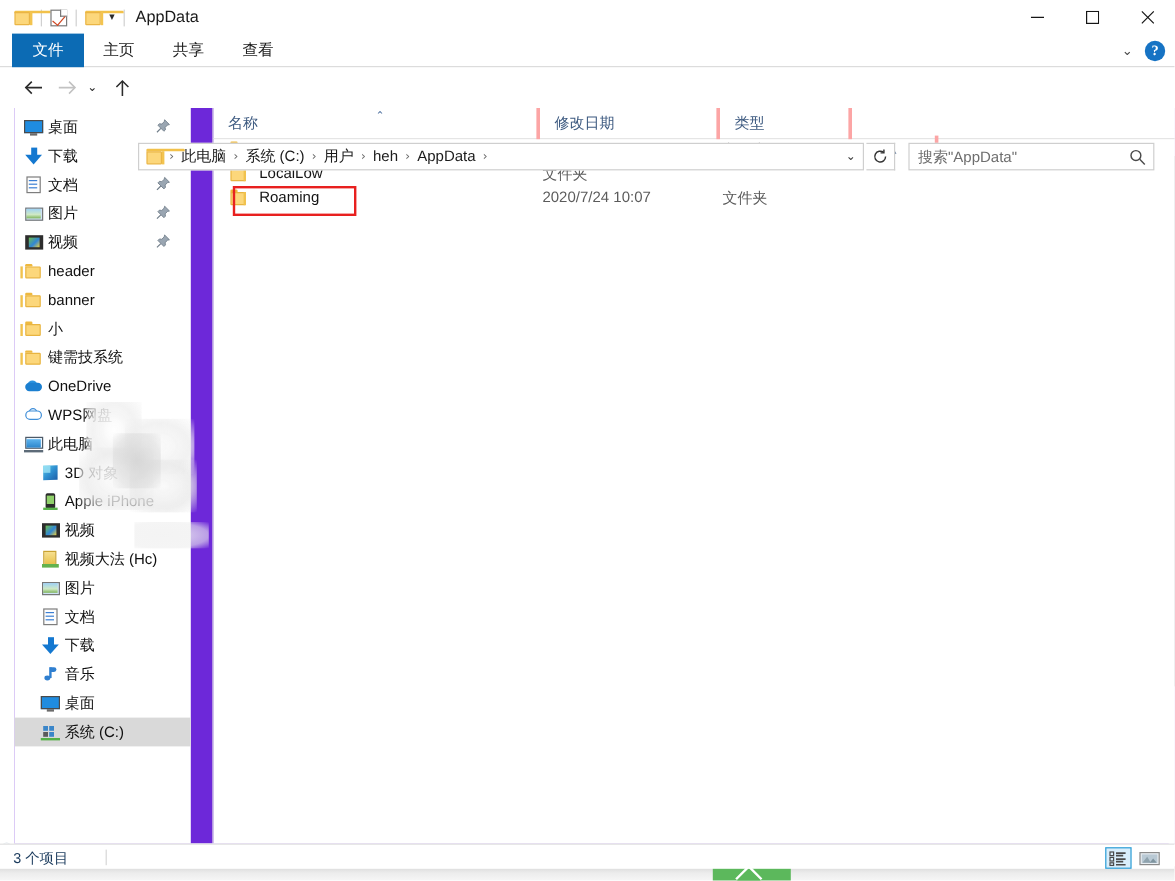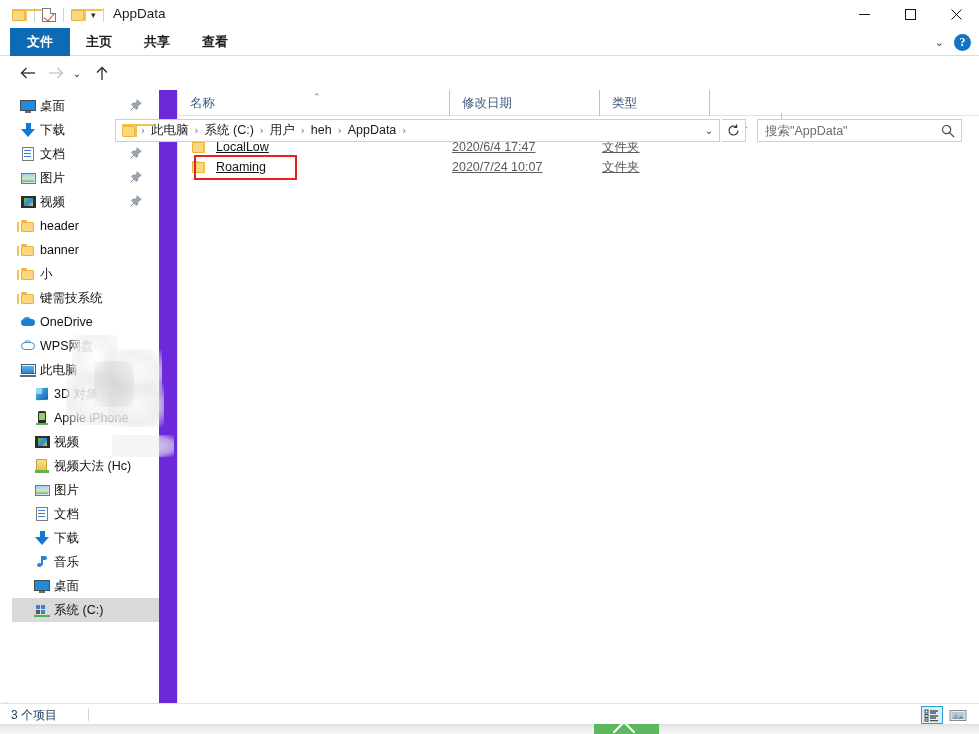--- a/index.html
+++ b/index.html
@@ -147,21 +147,21 @@
   .winbtn svg { display: block; }
 
   
   .ribbon {
     position: absolute; left: 0; top: 28px;
     width: 979px; height: 28px;
     background: #ffffff;
     border-bottom: 1px solid #dcdcdc;
     z-index: 5;
   }
-  .tabs { position: absolute; left: 10px; top: 0; display: flex; height: 28px; font-weight: bold; }
+  .tabs { position: absolute; left: 10px; top: 0; display: flex; height: 28px; }
   .tab {
     height: 28px; padding: 0 16px;
     display: flex; align-items: center; justify-content: center;
     font-size: 13px; color: #1c1c1c;
     white-space: nowrap;
   }
   .tab.file {
     background: #0c6bb4; color: #ffffff;
     min-width: 60px; padding: 0 14px;
   }
@@ -432,42 +432,42 @@
     position: absolute; left: 0; top: 0;
     width: 813px; height: 26px;
     display: flex;
     border-bottom: 1px solid #e5e5e5;
   }
   .col {
     position: relative;
     display: flex; align-items: center;
     font-size: 12.5px; color: #3d5a80;
     padding-left: 12px;
-    border-right: 1px solid #fca5a5;
+    border-right: 3px solid #fca5a5;
     height: 26px;
   }
   .col.name { width: 272px; }
   .col.date { width: 150px; }
   .col.type { width: 110px; }
   .col.size { width: 72px; margin-top: 23px; }
   .col.pad { flex: 1; border-right: none; }
   .sortmark {
     position: absolute; left: 135px; top: 2px;
     font-size: 9px; color: #5b7ba6;
     font-family: "DejaVu Sans", sans-serif;
   }
 
   .rows { position: absolute; left: 0; top: 27px; width: 813px; }
   .row {
     position: relative;
     display: flex; align-items: center;
     height: 20px;
     font-size: 12.5px; color: #141414;
   }
-  .cell { display: flex; align-items: center; height: 20px; overflow: hidden; white-space: nowrap; text-decoration: underline; }
+  .cell { display: flex; align-items: flex-start; height: 20px; overflow: hidden; white-space: nowrap; }
   .cell.name { width: 272px; padding-left: 14px; }
   .cell.name .fico {
     position: relative; width: 16px; height: 15px;
     margin-right: 8px; flex: none;
   }
   .cell.name .fico .t { position: absolute; left: 0px; top: 1px; width: 6px; height: 2px; background: #eeb93f; border-radius: 1px 1px 0 0;}
   .cell.name .fico .b { position: absolute; left: 0px; top: 2.5px; width: 13px; height: 11px; background: #fcd77b; border: 1px solid #e8b441; border-radius: 0 1px 1px 1px;}
   .cell.name .fico .f { position: absolute; left: 10.5px; top: 2.5px; width: 2.5px; height: 11px; background: #f1c24e;}
   .cell.date { width: 150px; color: #5b5b5b; padding-left: 2px; }
   .cell.type { width: 110px; color: #5b5b5b; padding-left: 2px; }
@@ -797,21 +797,20 @@
           </div>
           <div class="row">
             <div class="cell name">
               <span class="fico">
                 <span class="t"></span>
                 <span class="b"></span>
                 <span class="f"></span>
               </span>
               <span>LocalLow</span>
             </div>
-            <div class="cell date">2020/6/4 17:47</div>
             <div class="cell type">文件夹</div>
             <div class="cell size"></div>
           </div>
           <div class="row">
             <div class="cell name">
               <span class="fico">
                 <span class="t"></span>
                 <span class="b"></span>
                 <span class="f"></span>
               </span>

